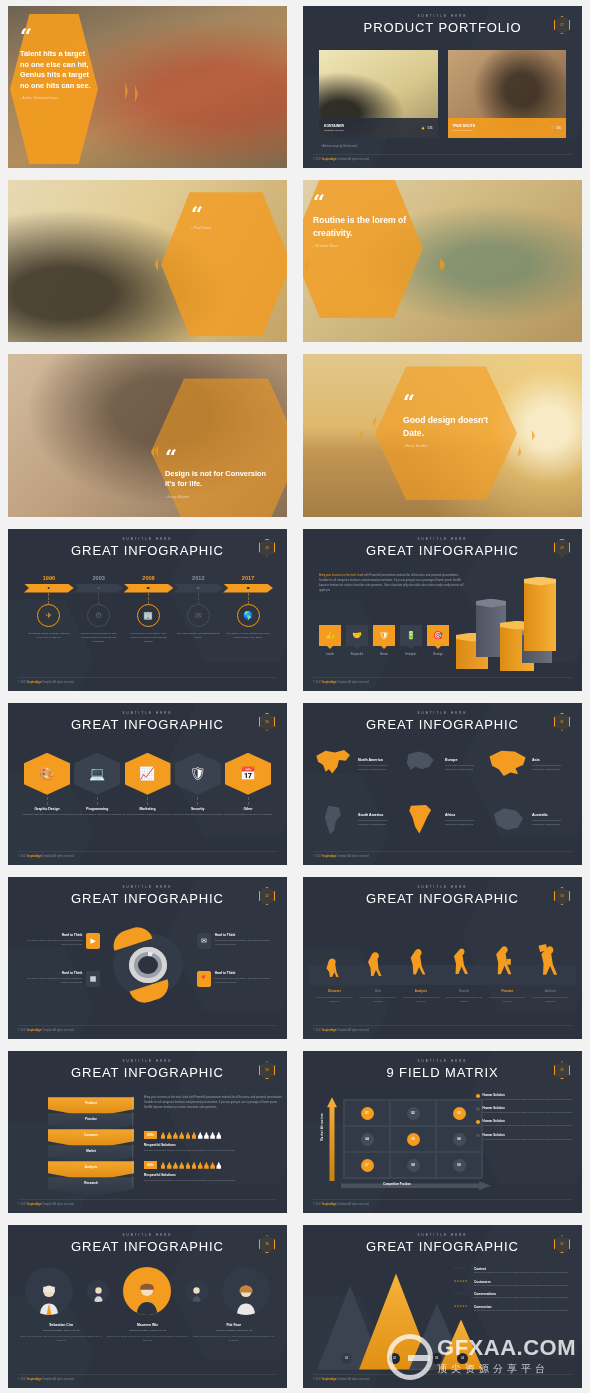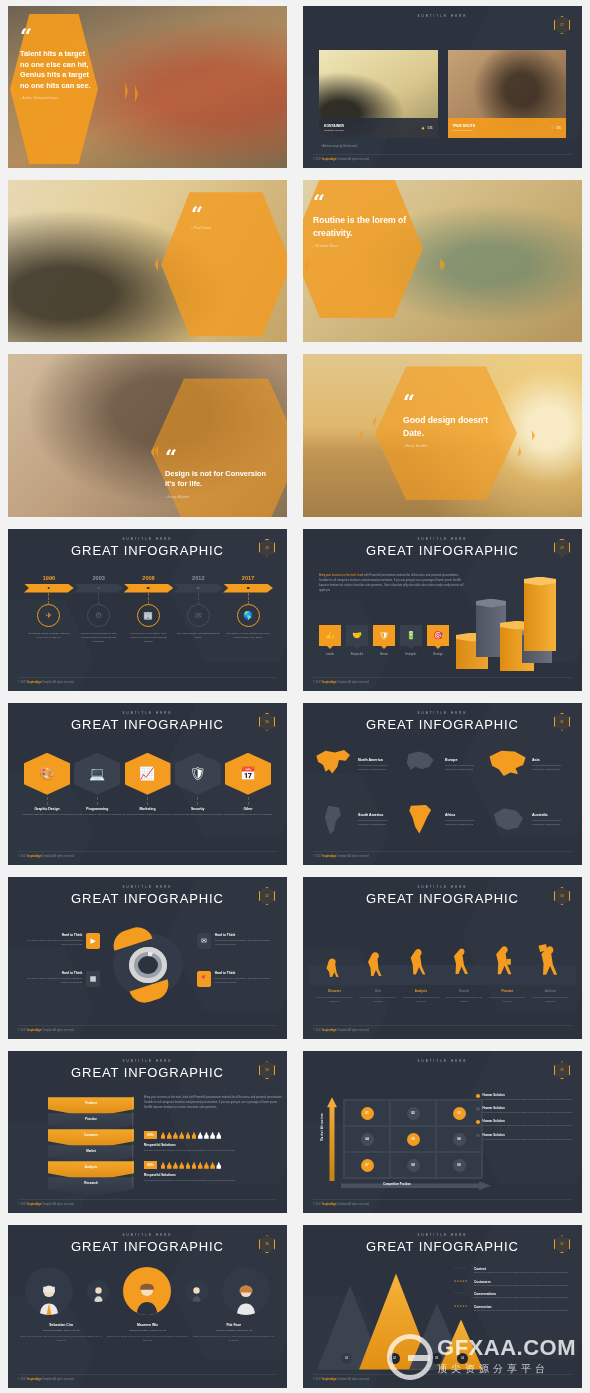--- a/index.html
+++ b/index.html
@@ -242,20 +242,21 @@
         <div class="qmark">“</div>
         <div class="qtext" style="margin-top:6px;font-size:7.4px">Talent hits a target no one else can hit, Genius hits a target no one hits can see.</div>
         <div class="qauth">- Arthur Schopenhauer</div>
       </div>
     </div>
   </div>
 
   <div class="cell">
     <div class="slide dark">
       <div class="sub">SUBTITLE HERE</div>
+      <div class="title">PRODUCT PORTFOLIO</div>
       <div class="badge">27</div>
       <div class="pf">
         <div class="pfcard">
           <div class="pfimg a"></div>
           <div class="pfbar dk">
             <div>
               <div class="pft">KONTAINER</div>
               <div class="pfs">Illustration Design</div>
             </div>
             <div class="pfl">
@@ -767,20 +768,21 @@
         <span>© 2017</span>
         <b>Inspirodign</b>
         <span>Template All rights reserved</span>
       </div>
     </div>
   </div>
 
   <div class="cell">
     <div class="slide dark">
       <div class="sub">SUBTITLE HERE</div>
+      <div class="title">9 FIELD MATRIX</div>
       <div class="badge">35</div>
       <div class="axy"></div>
       <div style="position:absolute;left:18px;top:62px;z-index:5;writing-mode:vertical-rl;transform:rotate(180deg);font-size:2.6px;color:#fff;font-weight:bold;letter-spacing:.4px;">Market Attractive</div>
       <div class="mgrid">
         <div class="mg">
             <span class="mnum on">01</span>
           </div>
         <div class="mg">
             <span class="mnum off">02</span>
           </div>

